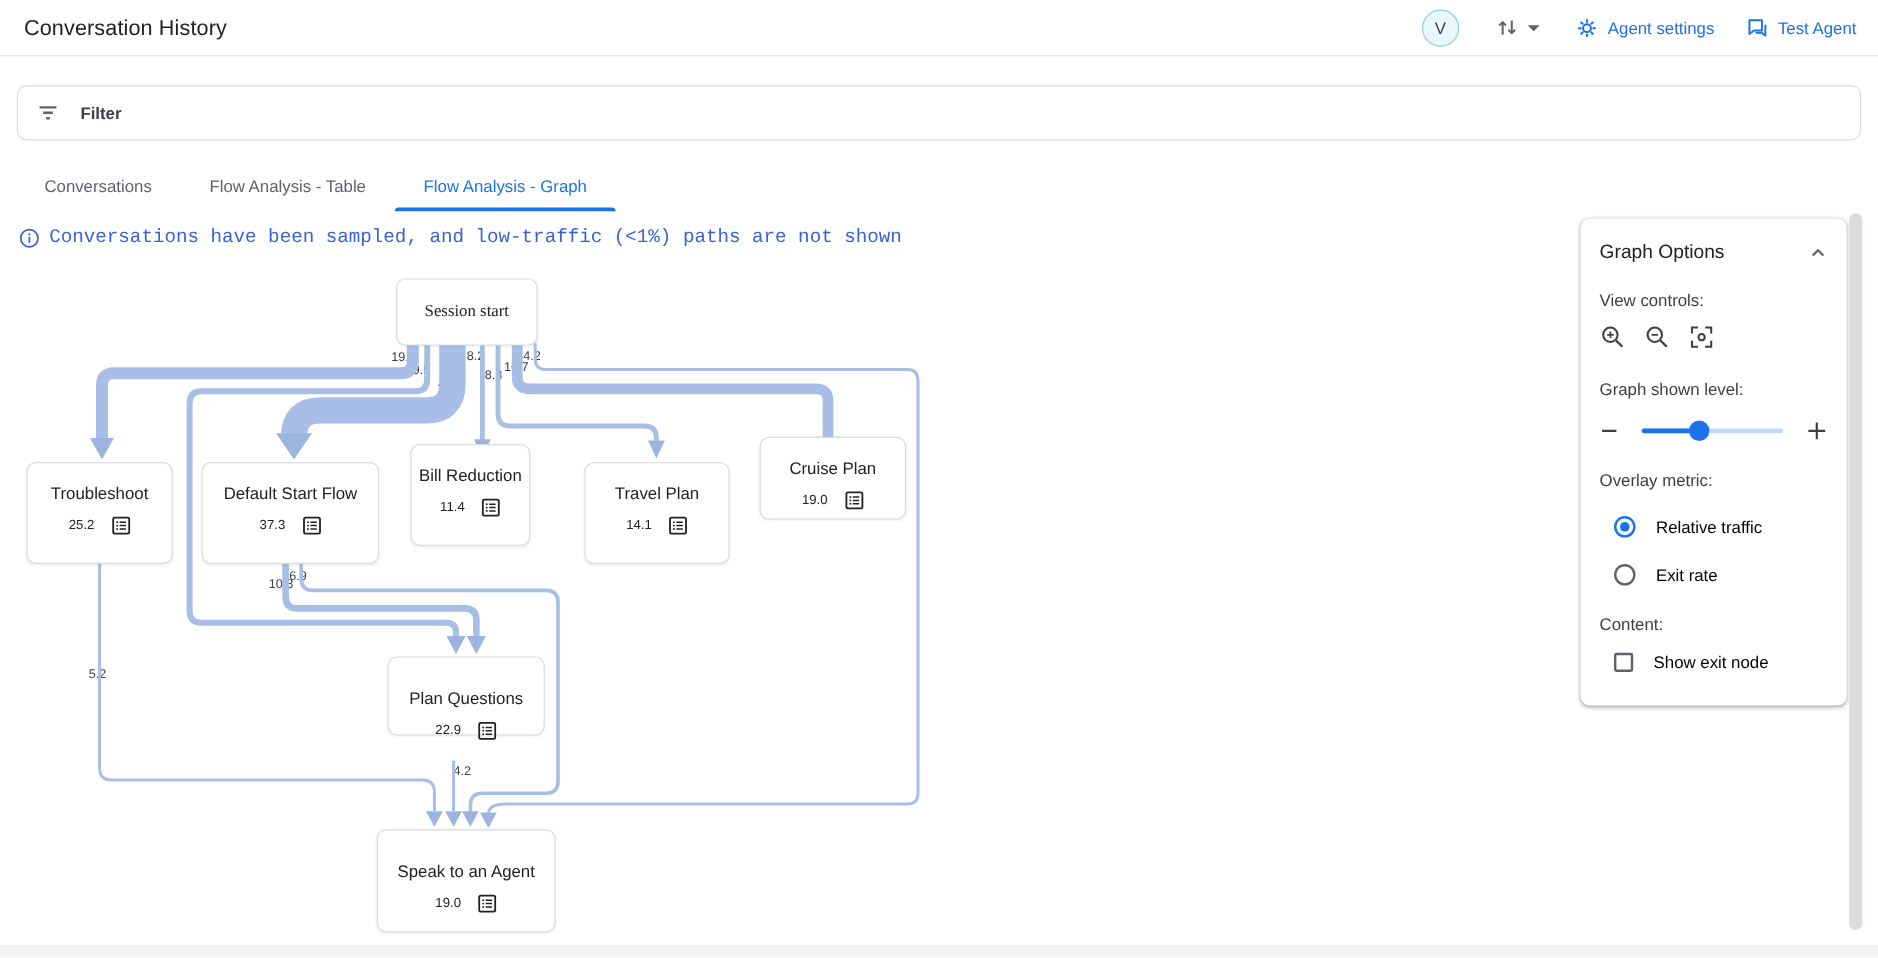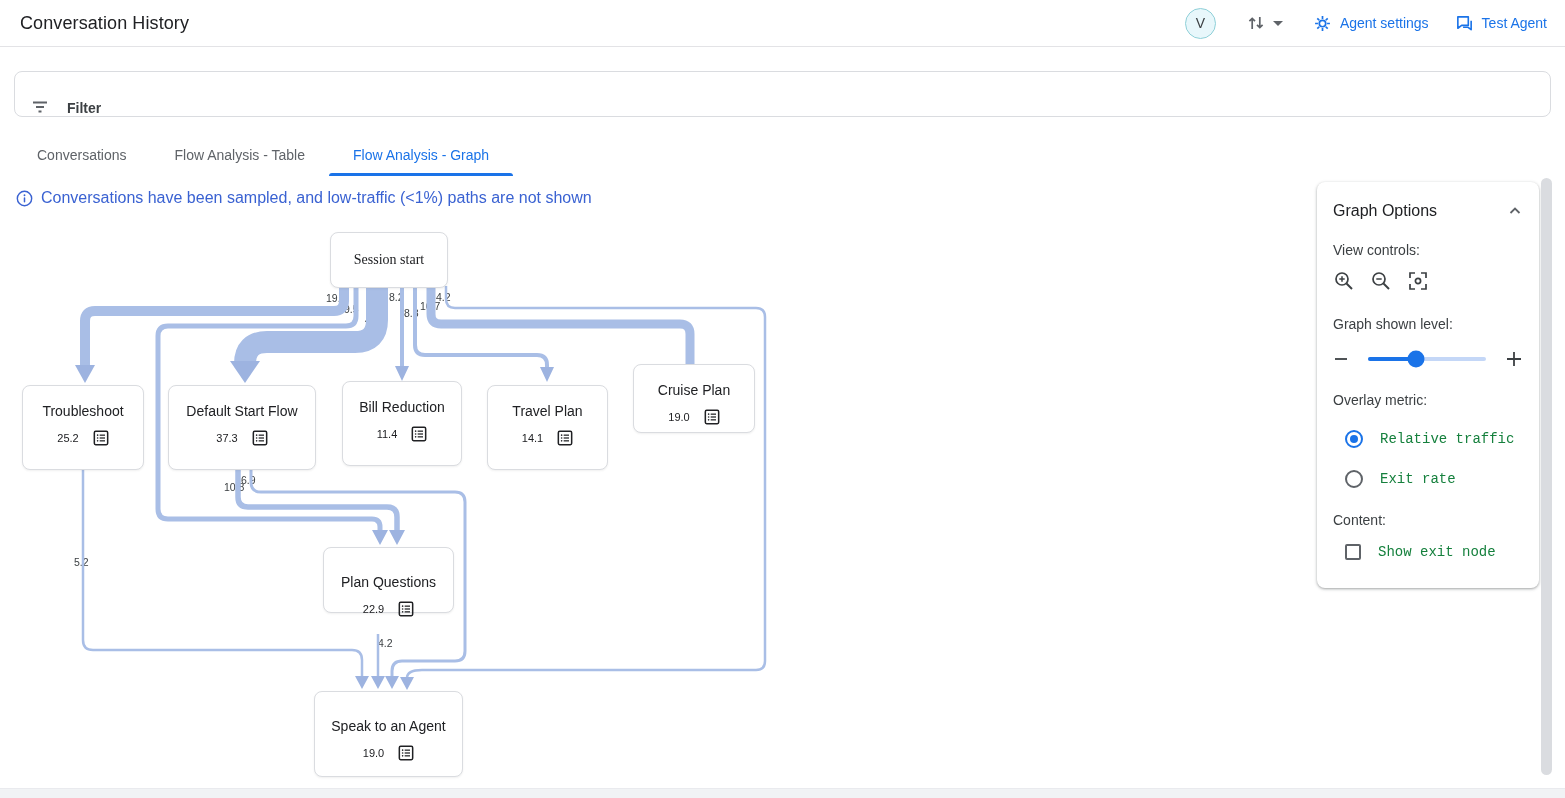--- a/index.html
+++ b/index.html
@@ -15,37 +15,37 @@
   .avatar { width:31px; height:31px; border-radius:50%; background:#e8f7fb; border:1.5px solid #8fd0d8;
     display:flex; align-items:center; justify-content:center; font-size:14px; color:#3c4043; cursor:pointer; }
   .sort-btn { display:flex; align-items:center; gap:7px; cursor:pointer; padding:4px; }
   .caret-down { width:0; height:0; border-left:5px solid transparent; border-right:5px solid transparent;
     border-top:5px solid #5f6368; }
   .hdr-link { display:flex; align-items:center; gap:8px; color:#1a73e8; font-size:14px; font-weight:500;
     cursor:pointer; white-space:nowrap; }
 
   
   .filter-bar { margin:24px 14px 0 14px; height:46px; border:1px solid #dadce0; border-radius:8px;
-    display:flex; align-items:flex-end; padding:0 16px; gap:18px; }
+    display:flex; align-items:center; padding:0 16px; gap:18px; }
   .filter-label { font-size:14px; font-weight:700; color:#3c4043; }
   .filter-input { border:none; outline:none; flex:1; font-size:14px; color:#3c4043;
     font-family:"Liberation Sans","DejaVu Sans",sans-serif; background:transparent; }
   .filter-input::placeholder { color:#5f6368; opacity:1; }
 
   
   .tabs { display:flex; margin:16px 0 0 13px; height:43px; }
   .tab { padding:0 24px; display:flex; align-items:center; font-size:14px; font-weight:500; color:#5f6368;
     cursor:pointer; position:relative; }
   .tab.active { color:#1a73e8; }
   .tab.active::after { content:""; position:absolute; left:0; right:0; bottom:0; height:3px;
     background:#1a73e8; border-radius:3px 3px 0 0; }
 
   
   .notice { display:flex; align-items:center; gap:8px; margin:13px 0 0 16px; color:#3a62d2; }
-  .notice-text { font-family:Liberation Sans, sans-serif; font-size:16px; }
+  .notice-text { font-family:Liberation Mono, monospace; font-size:16px; }
 
   
   .edge-label { position:absolute; font-size:10.5px; color:#3c4043; z-index:1; white-space:nowrap; }
   .edges-svg { position:absolute; left:0; top:0; z-index:2; pointer-events:none; }
   .node { position:absolute; z-index:3; background:#fff; border:1px solid #dadce0; border-radius:8px;
     display:flex; flex-direction:column; align-items:center; cursor:pointer;
     box-shadow:0 1px 2px rgba(60,64,67,.08); }
   .node .node-title { font-size:14px; color:#202124; }
   .node.start { justify-content:center;font-family:Liberation Serif, serif; }
   .node.flow { padding-top:17px; }
@@ -68,21 +68,21 @@
     margin:0 19px; cursor:pointer; }
   .slider-fill { position:absolute; left:0; top:0; height:4px; background:#1a73e8; border-radius:2px; }
   .slider-thumb { position:absolute; top:50%; transform:translate(-50%,-50%); width:17px; height:17px;
     background:#1a73e8; border-radius:50%; cursor:pointer; }
   .choice-row { display:flex; align-items:center; gap:17px; margin:22px 0 0 12px; cursor:pointer; }
   .radio { width:18px; height:18px; border-radius:50%; border:2px solid #5f6368; position:relative; flex:none; }
   .radio.on { border-color:#1a73e8; }
   .radio.on::after { content:""; position:absolute; left:3px; top:3px; width:8px; height:8px;
     border-radius:50%; background:#1a73e8; }
   .checkbox { width:16px; height:16px; border:2px solid #5f6368; border-radius:2px; flex:none; }
-  .choice-label { font-size:14px; color:#15803d;font-family:Liberation Mono, monospace; }
+  .choice-label { font-size:14px; color:#000000; }
 
   
   .v-scrollbar { position:absolute; right:13px; top:178px; width:11px; height:597px; background:#dadce0;
     border-radius:8px; z-index:5; }
   .bottom-strip { position:absolute; left:0; right:0; bottom:0; height:10px; background:#f1f3f5;
     border-top:1px solid #e9eaee; z-index:5; }
 </style>
 </head>
 <body>
 
@@ -233,21 +233,21 @@
           <path d="M7.5 5.8h6" stroke="#202124" stroke-width="1.4"></path>
           <circle cx="5.2" cy="9" r="0.9" fill="#202124"></circle>
           <path d="M7.5 9h6" stroke="#202124" stroke-width="1.4"></path>
           <circle cx="5.2" cy="12.2" r="0.9" fill="#202124"></circle>
           <path d="M7.5 12.2h6" stroke="#202124" stroke-width="1.4"></path>
         </svg>
     </span>
   </div>
 </div>
 
-<div class="node flow" style="left:342px;top:381px;width:120px;height:85px">
+<div class="node flow" style="left:342px;top:370px;width:100px;height:85px">
   <div class="node-title">Bill Reduction</div>
   <div class="node-meta">
     <span class="node-value">11.4</span>
     <span class="list-icon">
       <svg width="16" height="16" viewBox="0 0 18 18">
           <rect x="1.5" y="1.5" width="15" height="15" rx="1.5" fill="none" stroke="#202124" stroke-width="1.7"></rect>
           <circle cx="5.2" cy="5.8" r="0.9" fill="#202124"></circle>
           <path d="M7.5 5.8h6" stroke="#202124" stroke-width="1.4"></path>
           <circle cx="5.2" cy="9" r="0.9" fill="#202124"></circle>
           <path d="M7.5 9h6" stroke="#202124" stroke-width="1.4"></path>

